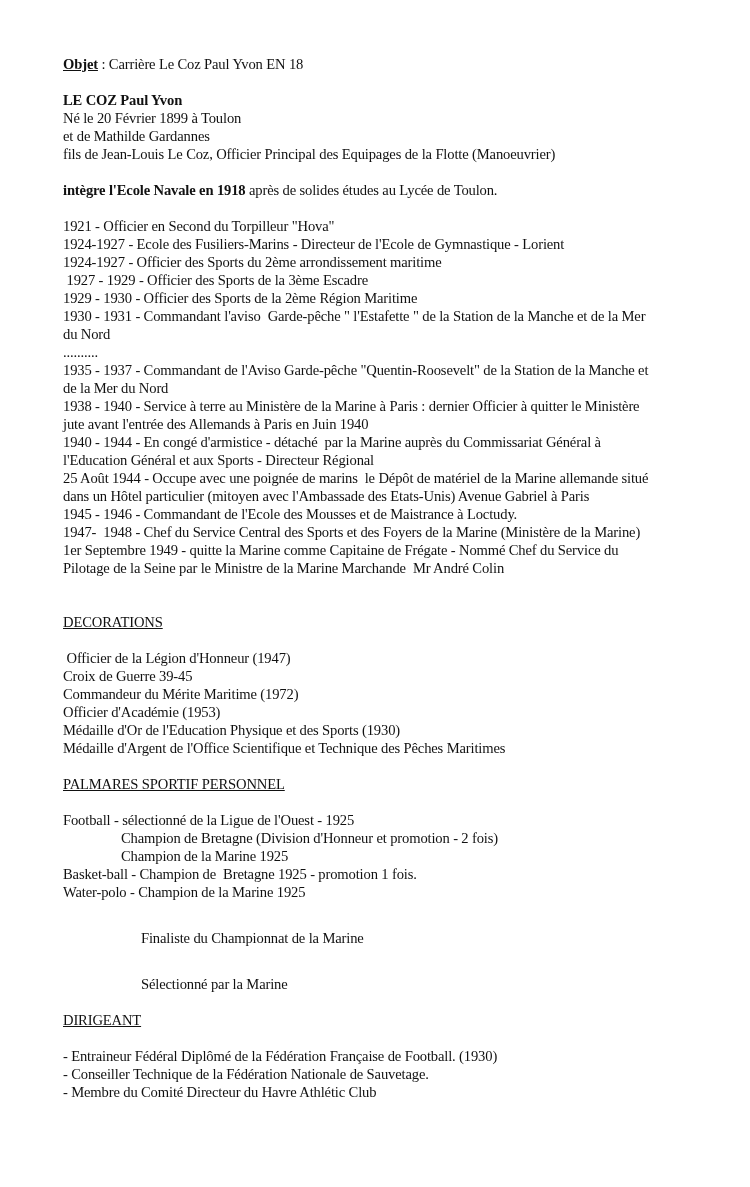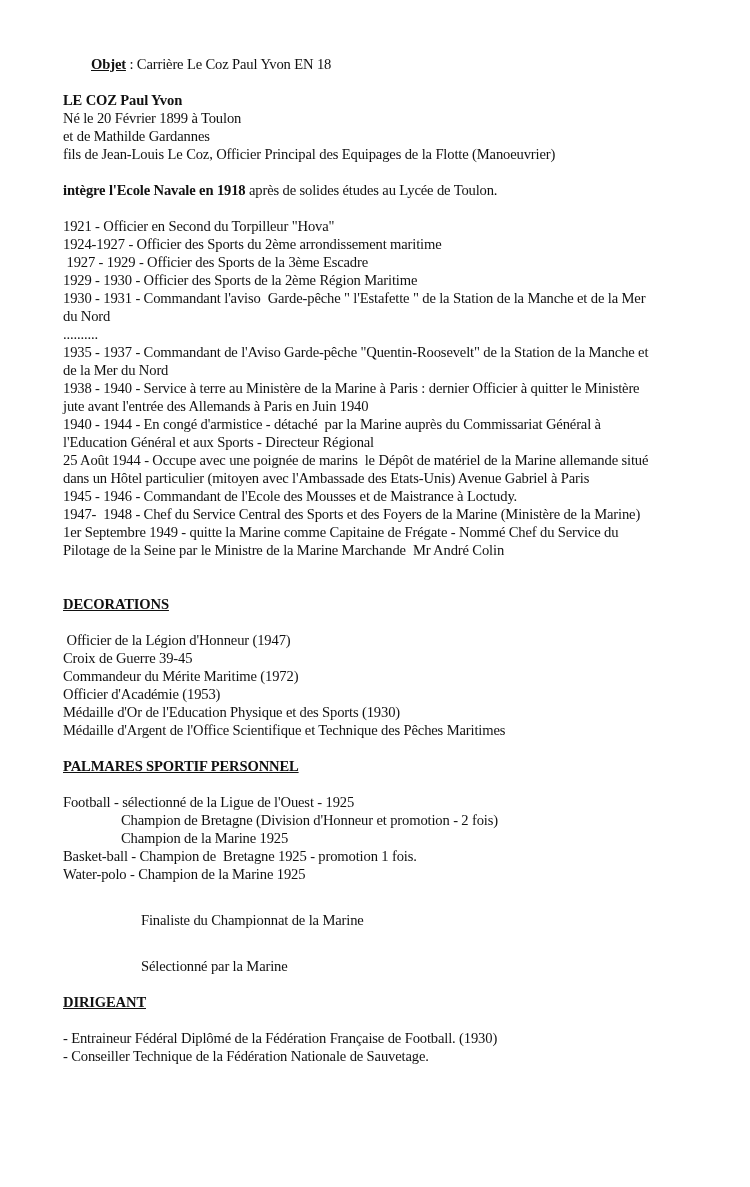--- a/index.html
+++ b/index.html
@@ -1,22 +1,22 @@
 <!DOCTYPE html>
 <html><head>
   <meta charset="utf-8">
   <style>
     html, body { margin: 0; padding: 0; background: #ffffff; }
     body { width: 750px; height: 1187px; position: relative; overflow: hidden; color: #111; font-family: "Liberation Serif", serif; }
     .page { position: absolute; left: 63px; top: 55px; width: 680px; font-size: 14.6px; line-height: 18px; letter-spacing: -0.15px; }
     .line { white-space: pre; }
     .b { font-weight: bold; }
-    .u { text-decoration: underline; margin-left: 28px; }
+    .u { text-decoration: underline; }
     .gap { height: 18px; }
-    .heading { font-weight: bold; text-decoration: underline; }
+    .heading { font-weight: normal; text-decoration: underline; }
     .ind1 { padding-left: 58px; }
     .ind2 { padding-left: 78px; margin-top: 28px; }
   </style>
 </head>
 <body>
 
 <div class="page">
 
   <div class="line"><span class="b u">Objet</span><span> : </span><span>Carrière Le Coz Paul Yvon EN 18</span></div>
   <div class="gap"></div>
@@ -25,20 +25,21 @@
   <div class="line">Né le 20 Février 1899 à Toulon</div>
   <div class="line">et de Mathilde Gardannes</div>
   <div class="line">fils de Jean-Louis Le Coz, Officier Principal des Equipages de la Flotte (Manoeuvrier)</div>
   <div class="gap"></div>
 
   <div class="line"><span class="b">intègre l'Ecole Navale en 1918</span><span> après de solides études au Lycée de Toulon.</span></div>
   <div class="gap"></div>
 
   <div>
     <div class="line">1921 - Officier en Second du Torpilleur "Hova"</div>
+    <div class="line">1924-1927 - Ecole des Fusiliers-Marins - Directeur de l'Ecole de Gymnastique - Lorient</div>
     <div class="line">1924-1927 - Officier des Sports du 2ème arrondissement maritime</div>
     <div class="line"> 1927 - 1929 - Officier des Sports de la 3ème Escadre</div>
     <div class="line">1929 - 1930 - Officier des Sports de la 2ème Région Maritime</div>
     <div class="line">1930 - 1931 - Commandant l'aviso  Garde-pêche " l'Estafette " de la Station de la Manche et de la Mer</div>
     <div class="line">du Nord</div>
   </div>
   <div class="line">..........</div>
   <div>
     <div class="line">1935 - 1937 - Commandant de l'Aviso Garde-pêche "Quentin-Roosevelt" de la Station de la Manche et</div>
     <div class="line">de la Mer du Nord</div>
@@ -79,14 +80,15 @@
     <div class="line ind2">Finaliste du Championnat de la Marine</div>
     <div class="line ind2">Sélectionné par la Marine</div>
   </div>
   <div class="gap"></div>
 
   <div class="line heading">DIRIGEANT</div>
   <div class="gap"></div>
   <div>
     <div class="line">- Entraineur Fédéral Diplômé de la Fédération Française de Football. (1930)</div>
     <div class="line">- Conseiller Technique de la Fédération Nationale de Sauvetage.</div>
+    <div class="line">- Membre du Comité Directeur du Havre Athlétic Club</div>
   </div>
 </div>
 
 </body></html>

